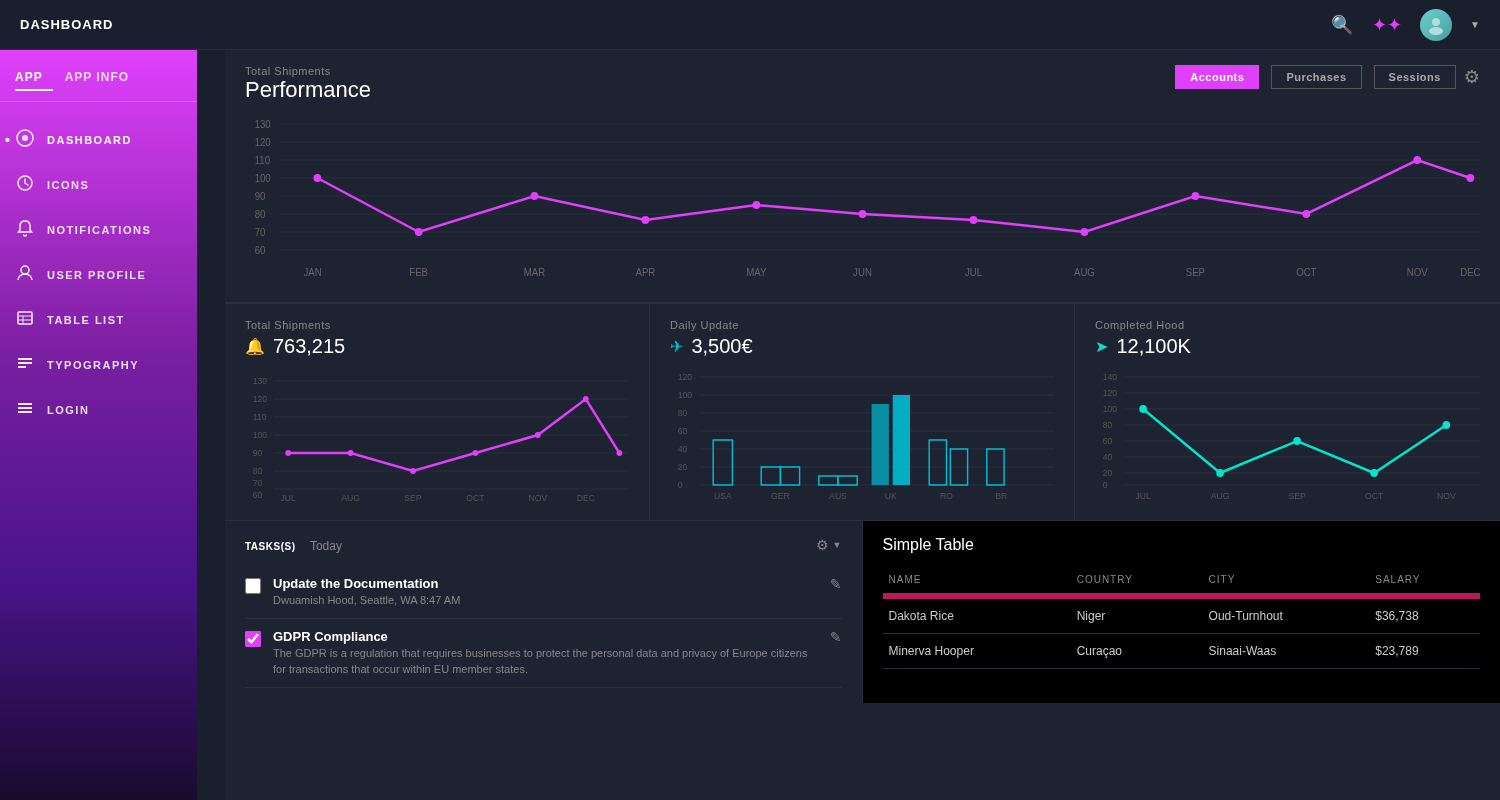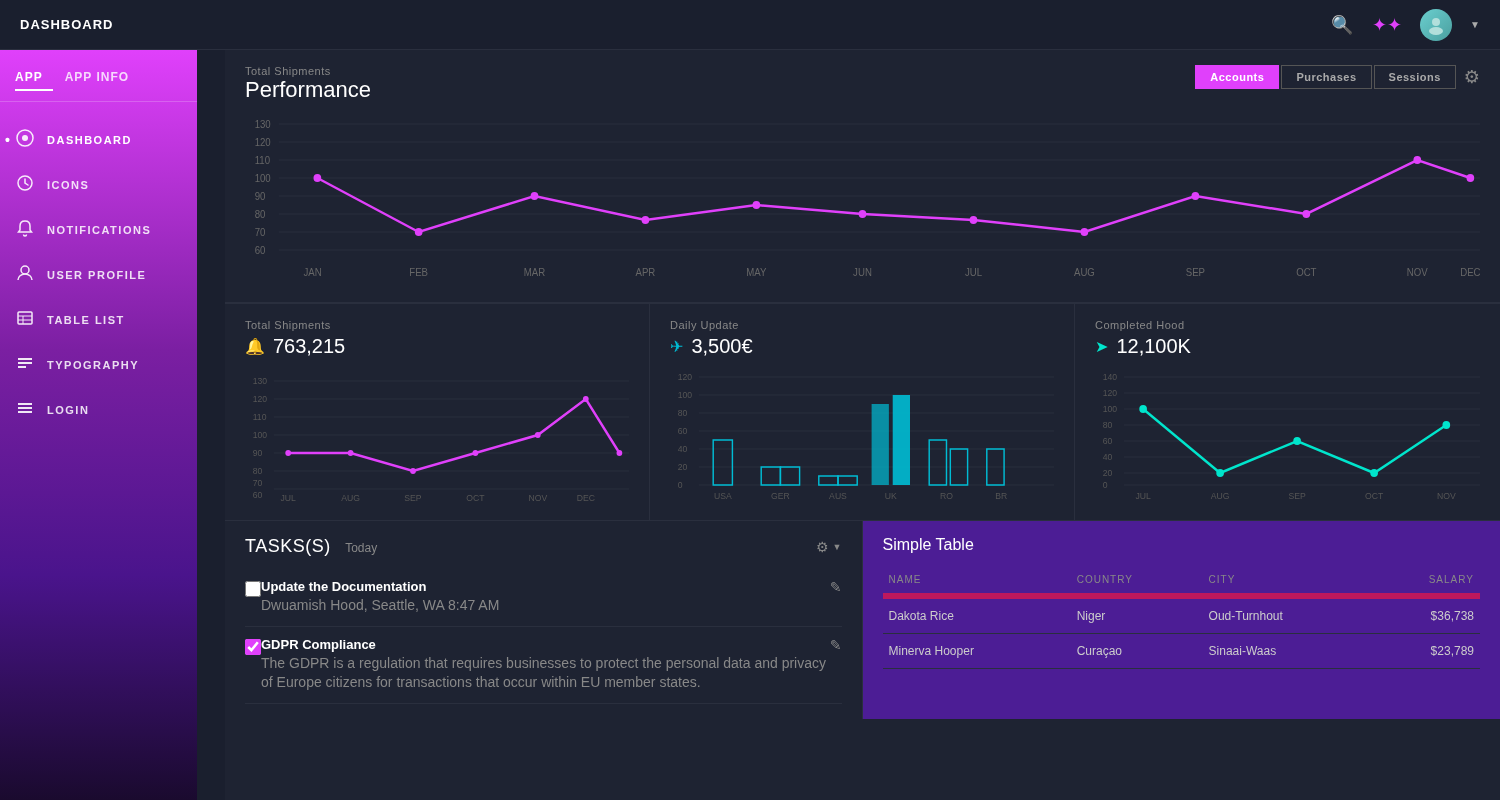--- a/index.html
+++ b/index.html
@@ -147,21 +147,21 @@
       color: #888;
       letter-spacing: 0.5px;
     }
     .section-title {
       font-size: 22px;
       font-weight: 300;
       color: #fff;
     }
     .perf-tabs {
       display: flex;
-      gap: 2px;
+      gap: 12px;
       align-items: center;
     }
     .perf-tab {
       padding: 5px 14px;
       font-size: 11px;
       font-weight: 600;
       letter-spacing: 0.5px;
       border: 1px solid #555;
       background: transparent;
       color: #aaa;
@@ -232,22 +232,22 @@
       padding: 15px 20px;
       border-right: 1px solid #2a2f3e;
     }
     .tasks-header {
       display: flex;
       justify-content: space-between;
       align-items: center;
       margin-bottom: 12px;
     }
     .tasks-title {
-      font-size: 18px;
-      font-weight: 400;
+      font-size: 10px;
+      font-weight: 700;
       color: #fff;
       letter-spacing: 0.5px;
     }
     .tasks-today {
       font-size: 12px;
       color: #888;
       margin-left: 10px;
     }
     .tasks-gear {
       background: none;
@@ -255,56 +255,57 @@
       color: #888;
       font-size: 14px;
       cursor: pointer;
       display: flex;
       align-items: center;
       gap: 4px;
     }
     .task-item {
       display: flex;
       align-items: flex-start;
+      gap: 12px;
       padding: 10px 0;
       border-bottom: 1px solid #2a2f3e;
     }
     .task-checkbox {
       width: 16px;
       height: 16px;
       margin-top: 2px;
       flex-shrink: 0;
       cursor: pointer;
     }
     .task-content {
       flex: 1;
     }
     .task-name {
       font-size: 13px;
       font-weight: 600;
       color: #fff;
     }
     .task-desc {
-      font-size: 14px;
+      font-size: 11px;
       color: #888;
       margin-top: 2px;
       line-height: 1.4;
     }
     .task-edit {
       color: #888;
       font-size: 14px;
       cursor: pointer;
     }
     .checkbox-checked {
       accent-color: #e040fb;
     }
 
     
     .table-section {
-      background: #4c1d95;
+      background: #000000;
       padding: 15px 20px;
     }
     .table-title {
       font-size: 16px;
       font-weight: 400;
       color: #fff;
       margin-bottom: 12px;
     }
     table {
       width: 100%;
@@ -318,21 +319,21 @@
       text-align: left;
       padding: 8px 6px;
       border-bottom: 6px solid #be185d;
     }
     tbody td {
       font-size: 12px;
       color: #ccc;
       padding: 10px 6px;
       border-bottom: 1px solid #2a2f3e;
     }
-    .salary-col { text-align: right; }
+    .salary-col { text-align: left; }
   </style>
 </head>
 <body>
 
 <div class="topnav">
   <span class="topnav-title">DASHBOARD</span>
   <div class="topnav-icons">
     <span class="topnav-icon">🔍</span>
     <span class="topnav-icon" style="color:#e040fb">✦✦</span>
     <div class="avatar">

